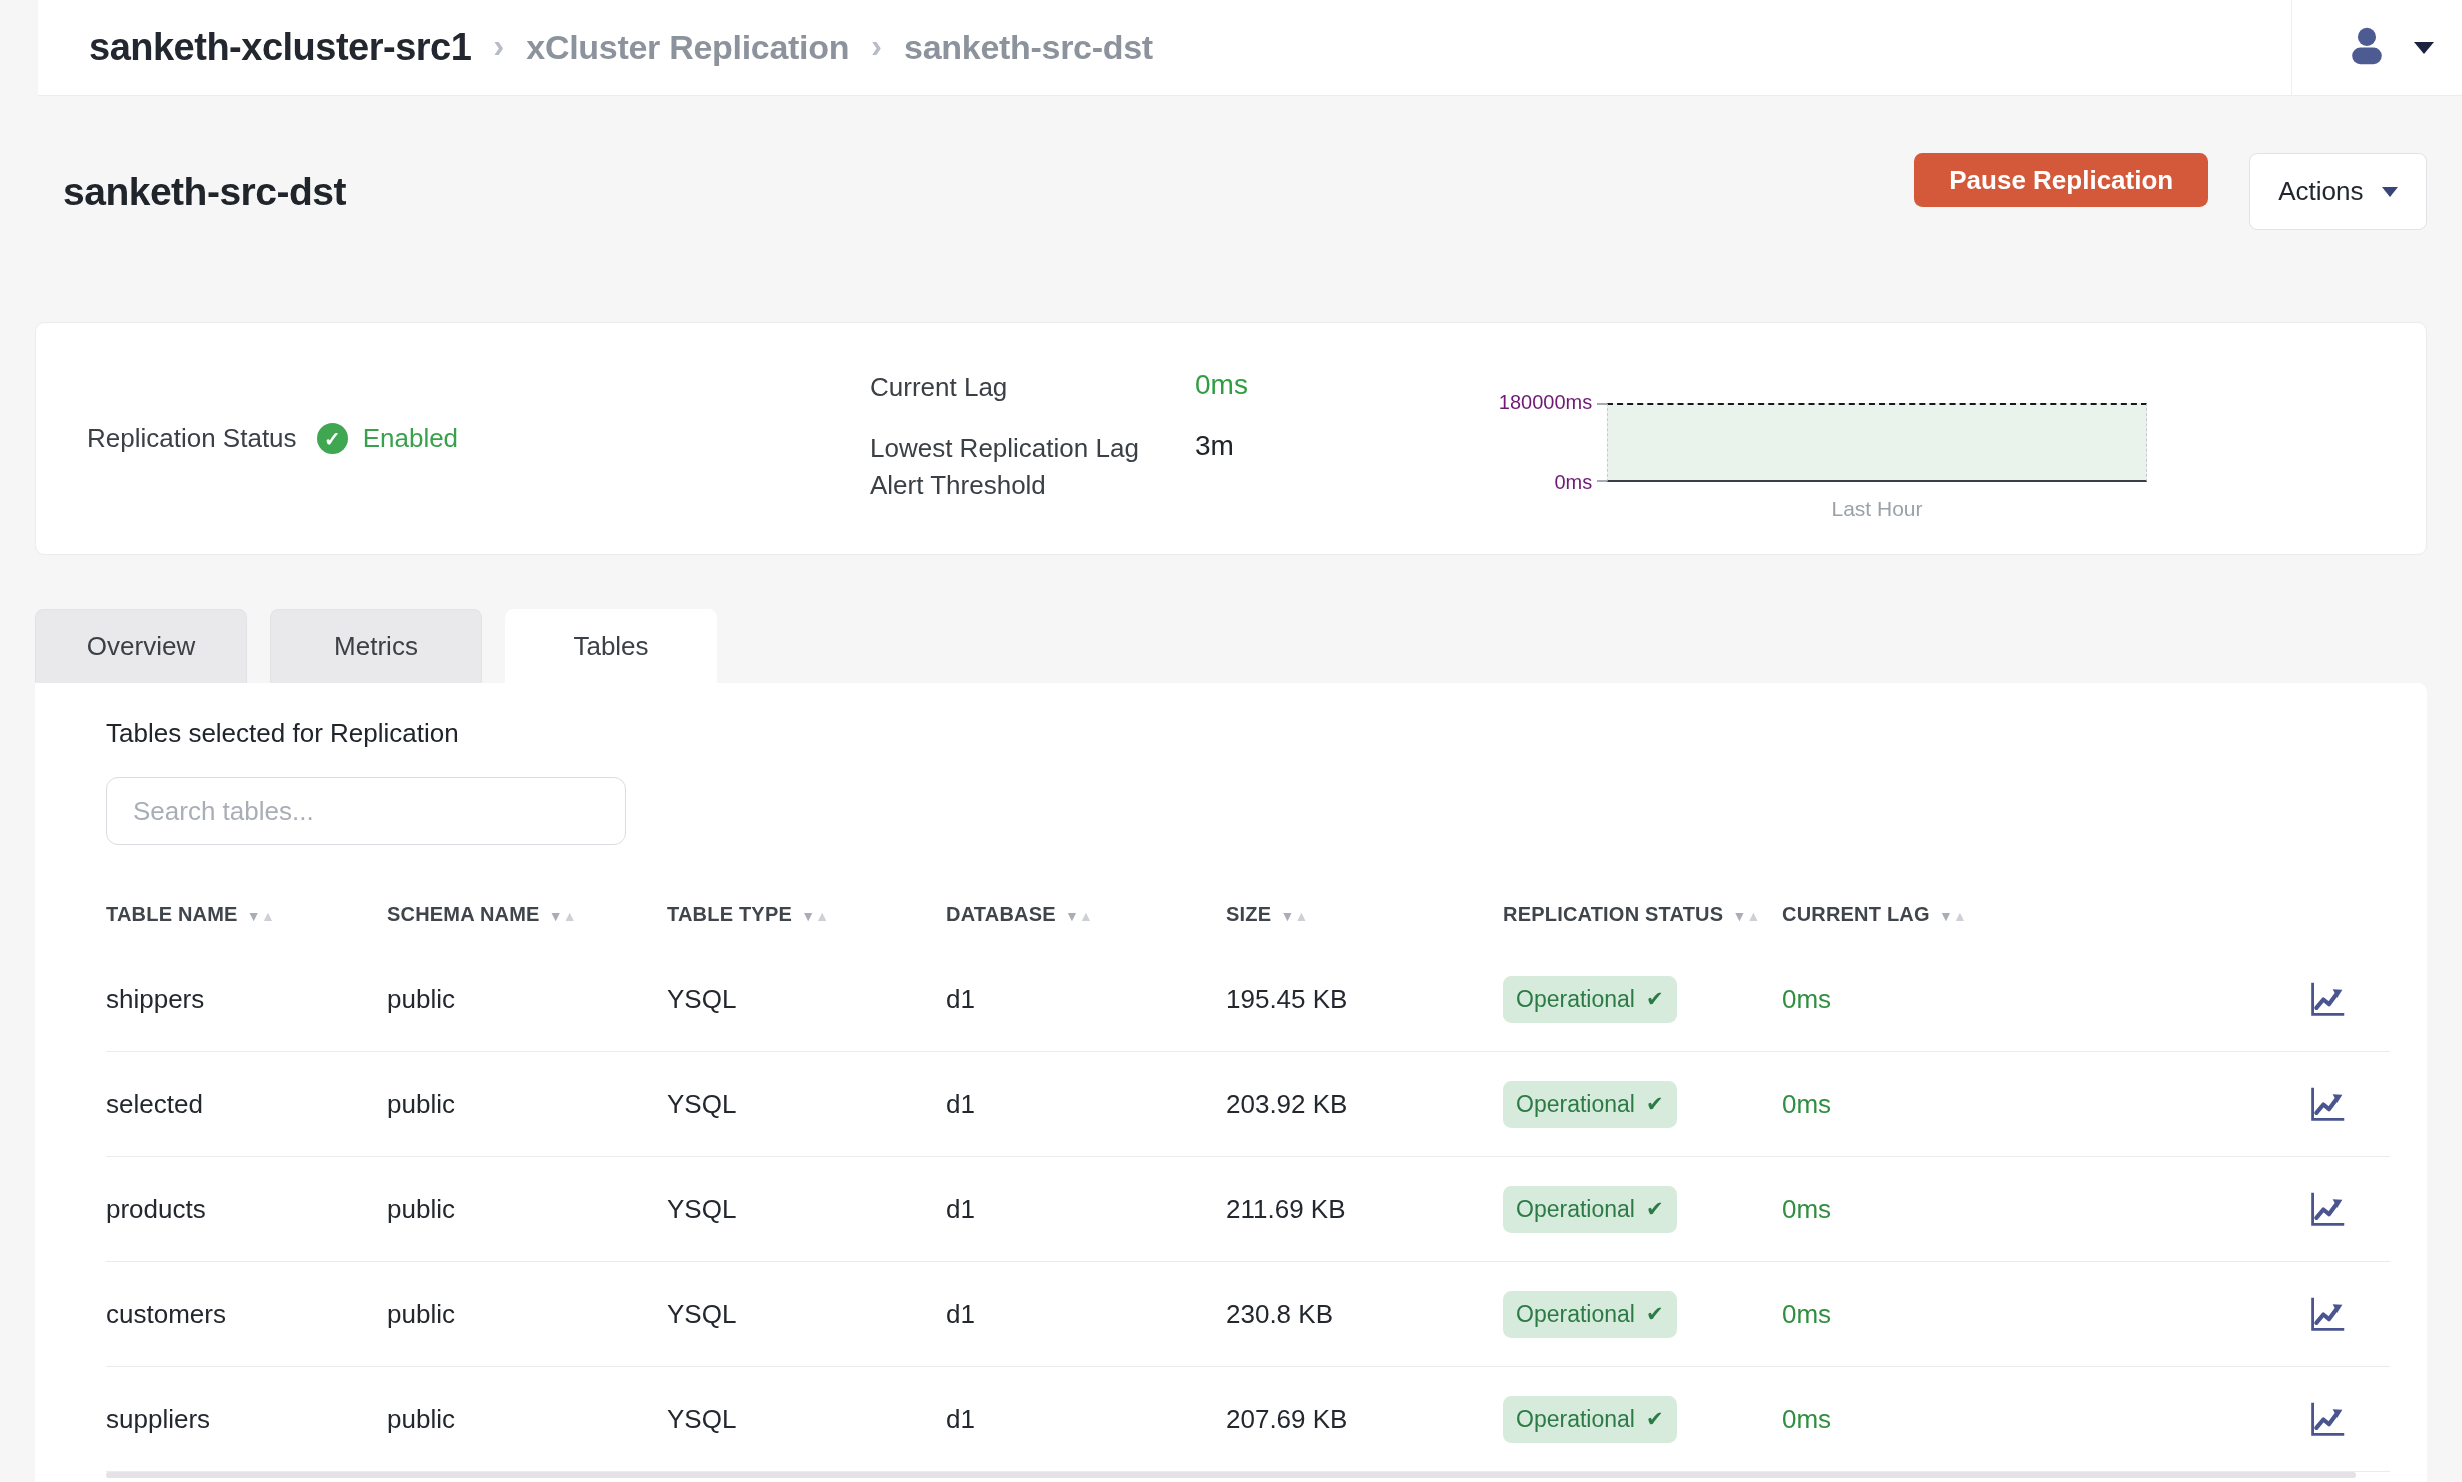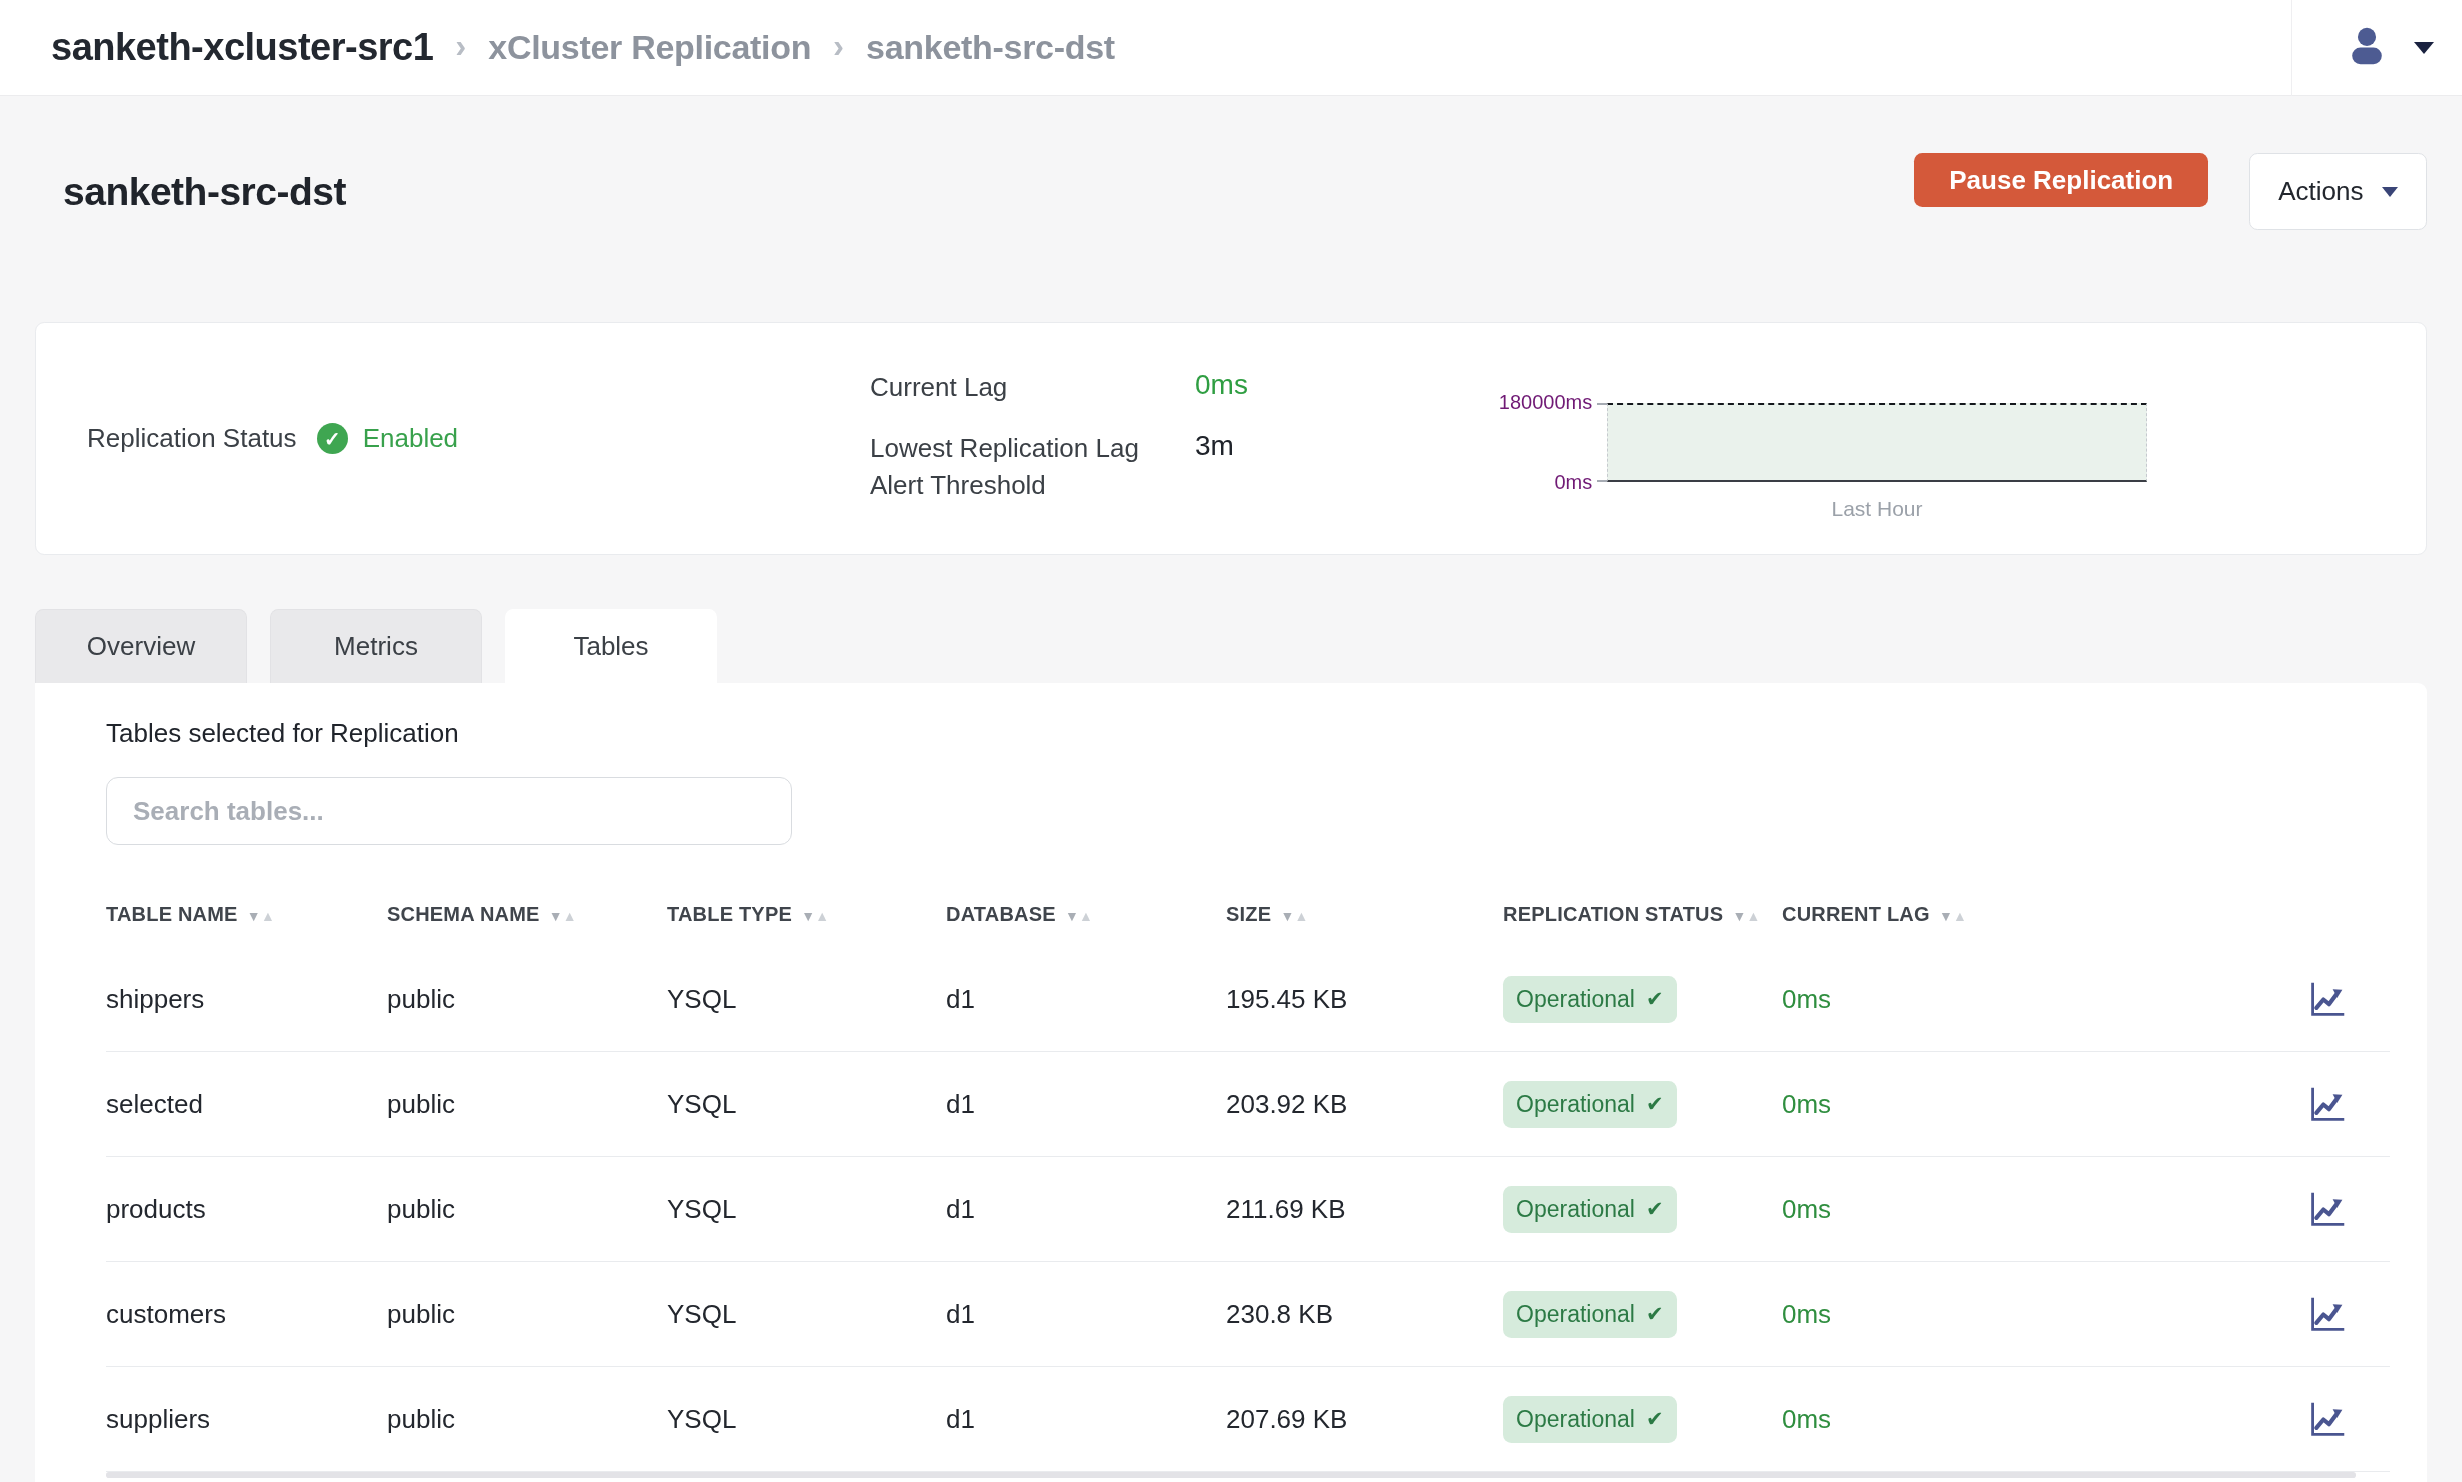--- a/index.html
+++ b/index.html
@@ -5,21 +5,21 @@
   * { box-sizing: border-box; }
   html,body { margin:0; padding:0; }
   body {
     width:2462px; height:1482px; overflow:hidden; position:relative;
     background:#F6F6F7; font-family:"Liberation Sans", sans-serif; color:#23272E;
   }
 
   
   .topnav {
     height:96px; background:#FFFFFF; border-bottom:0.9px solid #ECECEE;
-    display:flex; align-items:center; justify-content:space-between; padding-left:51px;
+    display:flex; align-items:center; justify-content:space-between; padding-left:51px;margin-left:38px;
   }
   .breadcrumb { display:flex; align-items:center; gap:22px; }
   .bc-main { font-size:38px; font-weight:800; color:#232830; letter-spacing:-0.5px; }
   .bc-sep  { font-size:33px; font-weight:700; color:#B8BDC5; transform:translateY(-1.8px); }
   .bc-link, .bc-current { font-size:34px; font-weight:700; color:#8D939D; letter-spacing:-0.3px; }
   .nav-right { display:flex; align-items:center; height:100%; }
   .nav-divider { width:0.9px; height:96px; background:#EFEFF1; }
   .user-menu { display:flex; align-items:center; gap:26px; padding:0 28px 0 54px; cursor:pointer; }
   .caret-user { width:0; height:0; border-left:10px solid transparent; border-right:10px solid transparent; border-top:12px solid #1A2240; }
 
@@ -77,22 +77,22 @@
     width:212px; height:74px; display:flex; align-items:center; justify-content:center;
     font-size:26px; color:#3B4046; background:#E9E9EB; border:0.9px solid #E2E2E5; border-bottom:none;
     border-radius:8.3px 8.3px 0 0; cursor:pointer;
   }
   .tab.active { background:#FFFFFF; border-color:#FFFFFF; }
 
   
   .panel { background:#FFFFFF; border-radius:0 9.2px 9.2px 9.2px; height:812px; padding:35px 37px 0 71px; overflow:hidden; }
   .panel-heading { margin:0; font-size:26px; font-weight:500; color:#20242B; }
   .search-input {
-    margin-top:28px; width:686px; height:68px; border:1.4px solid #D9DCE0; border-radius:12px;
-    font-family:inherit; font-size:26px; color:#23272E; padding:0 26px; outline:none; background:#FFFFFF;font-weight:bold;
+    margin-top:28px; width:520px; height:68px; border:1.4px solid #D9DCE0; border-radius:12px;
+    font-family:inherit; font-size:26px; color:#23272E; padding:0 26px; outline:none; background:#FFFFFF;
   }
   .search-input::placeholder { color:#A9AEB6; }
 
   .tbl-header, .tbl-row {
     display:grid; grid-template-columns:281px 280px 279px 280px 277px 279px 400px 1fr;
     align-items:center;
   }
   .tbl-header { margin-top:37px; height:65px; }
   .th { font-size:20px; font-weight:700; color:#40454C; letter-spacing:0.2px; white-space:nowrap; }
   .sort { margin-left:9.2px; font-size:14px; }

